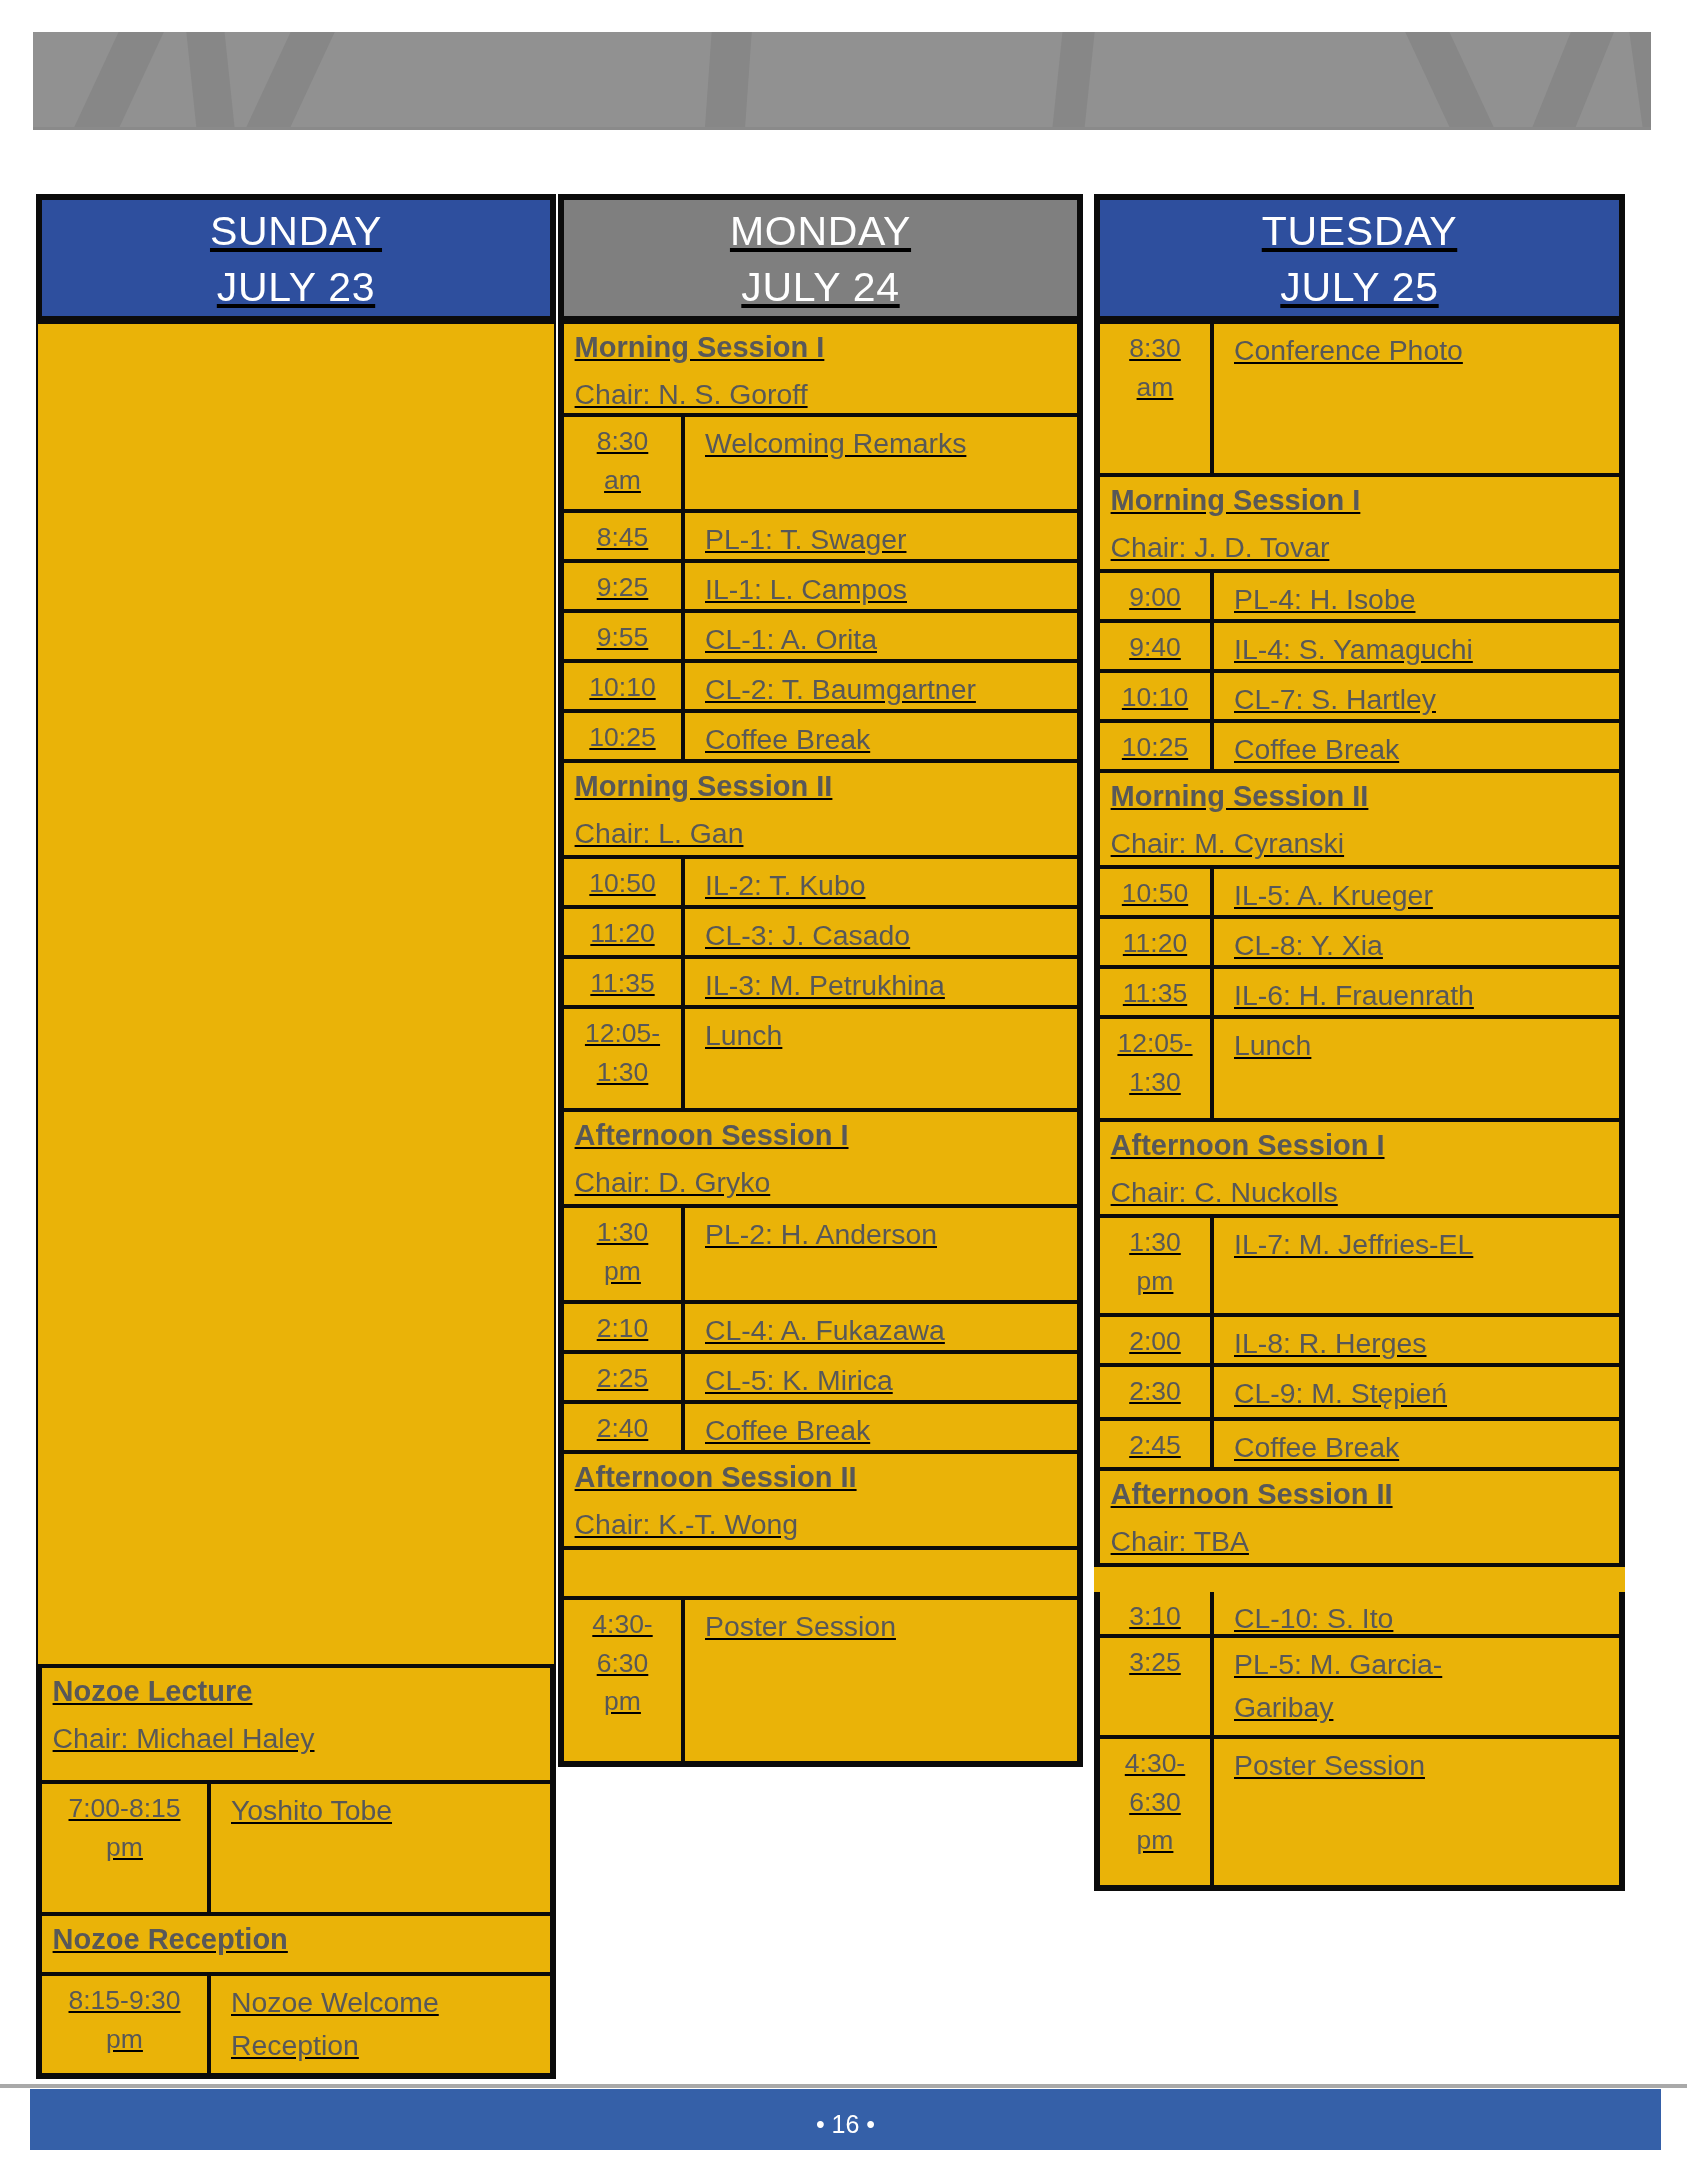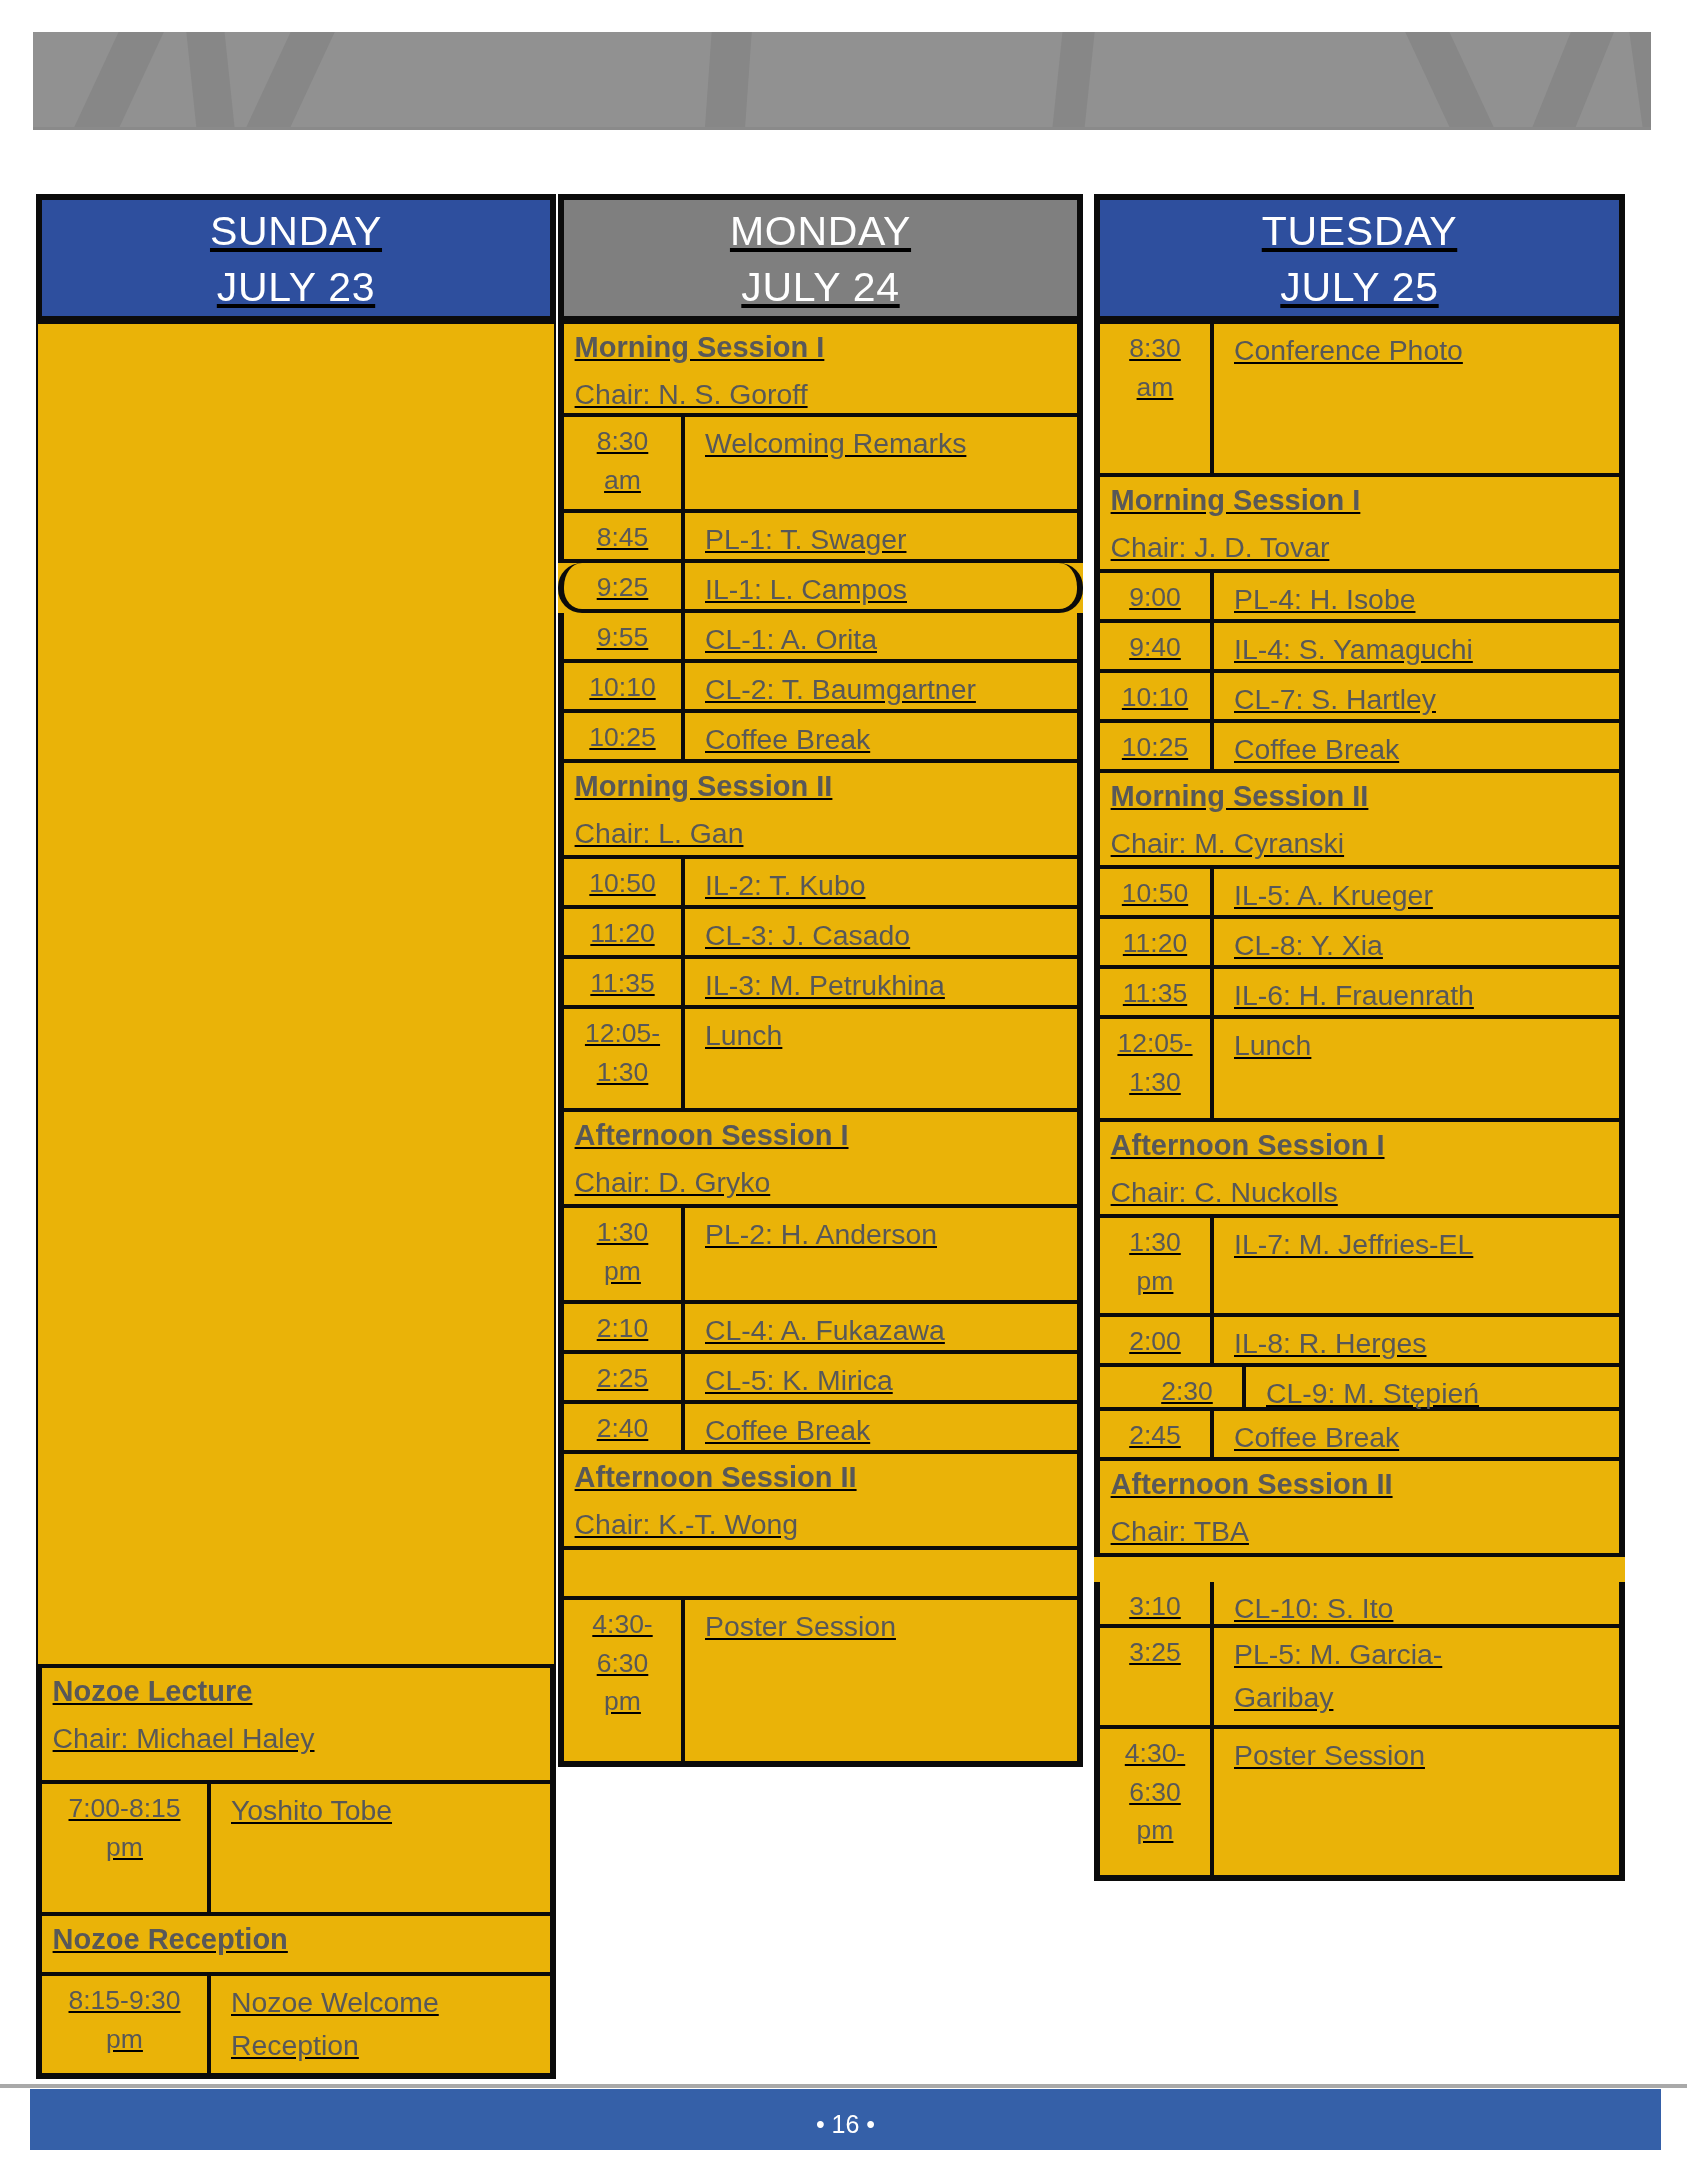--- a/index.html
+++ b/index.html
@@ -89,21 +89,21 @@
         </div>
         <div class="block" style="height: 96px;">
           <div class="time-cell" style="flex-basis: 117px;">8:30
 am</div>
           <div class="event-cell">Welcoming Remarks</div>
         </div>
         <div class="block" style="height: 50px;">
           <div class="time-cell" style="flex-basis: 117px;">8:45</div>
           <div class="event-cell">PL-1: T. Swager</div>
         </div>
-        <div class="block" style="height: 50px; border-radius: 24px;">
+        <div class="block" style="height: 50px;">
           <div class="time-cell" style="flex-basis: 117px;">9:25</div>
           <div class="event-cell">IL-1: L. Campos</div>
         </div>
         <div class="block" style="height: 50px;">
           <div class="time-cell" style="flex-basis: 117px;">9:55</div>
           <div class="event-cell">CL-1: A. Orita</div>
         </div>
         <div class="block" style="height: 50px;">
           <div class="time-cell" style="flex-basis: 117px;">10:10</div>
           <div class="event-cell">CL-2: T. Baumgartner</div>
@@ -223,21 +223,21 @@
         </div>
         <div class="block" style="height: 99px;">
           <div class="time-cell" style="flex-basis: 110px;">1:30
 pm</div>
           <div class="event-cell">IL-7: M. Jeffries-EL</div>
         </div>
         <div class="block" style="height: 50px;">
           <div class="time-cell" style="flex-basis: 110px;">2:00</div>
           <div class="event-cell">IL-8: R. Herges</div>
         </div>
-        <div class="block" style="height: 44px; padding-left: 32px;">
+        <div class="block" style="height: 54px;">
           <div class="time-cell" style="flex-basis: 110px;">2:30</div>
           <div class="event-cell">CL-9: M. Stępień</div>
         </div>
         <div class="block" style="height: 50px;">
           <div class="time-cell" style="flex-basis: 110px;">2:45</div>
           <div class="event-cell">Coffee Break</div>
         </div>
         <div class="block session" style="height: 96px;">
           <div class="session-title">Afternoon Session II</div>
           <div class="session-chair">Chair: TBA</div>

